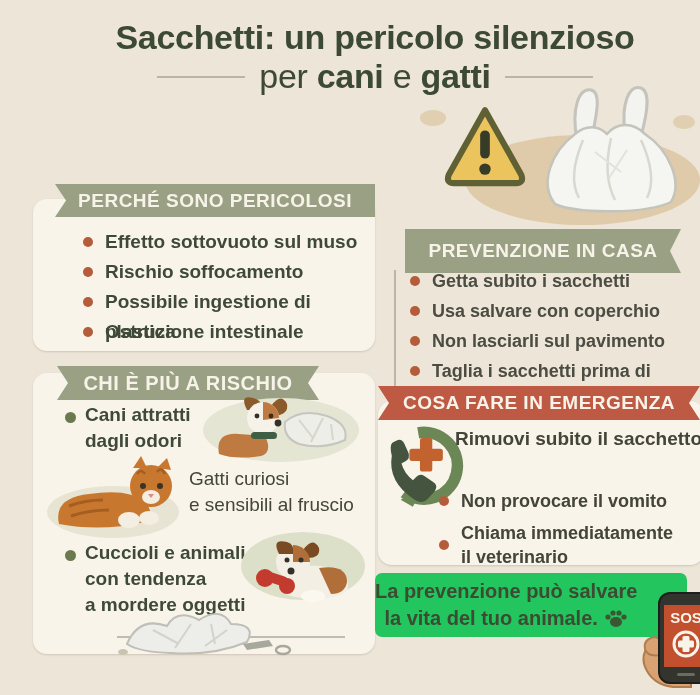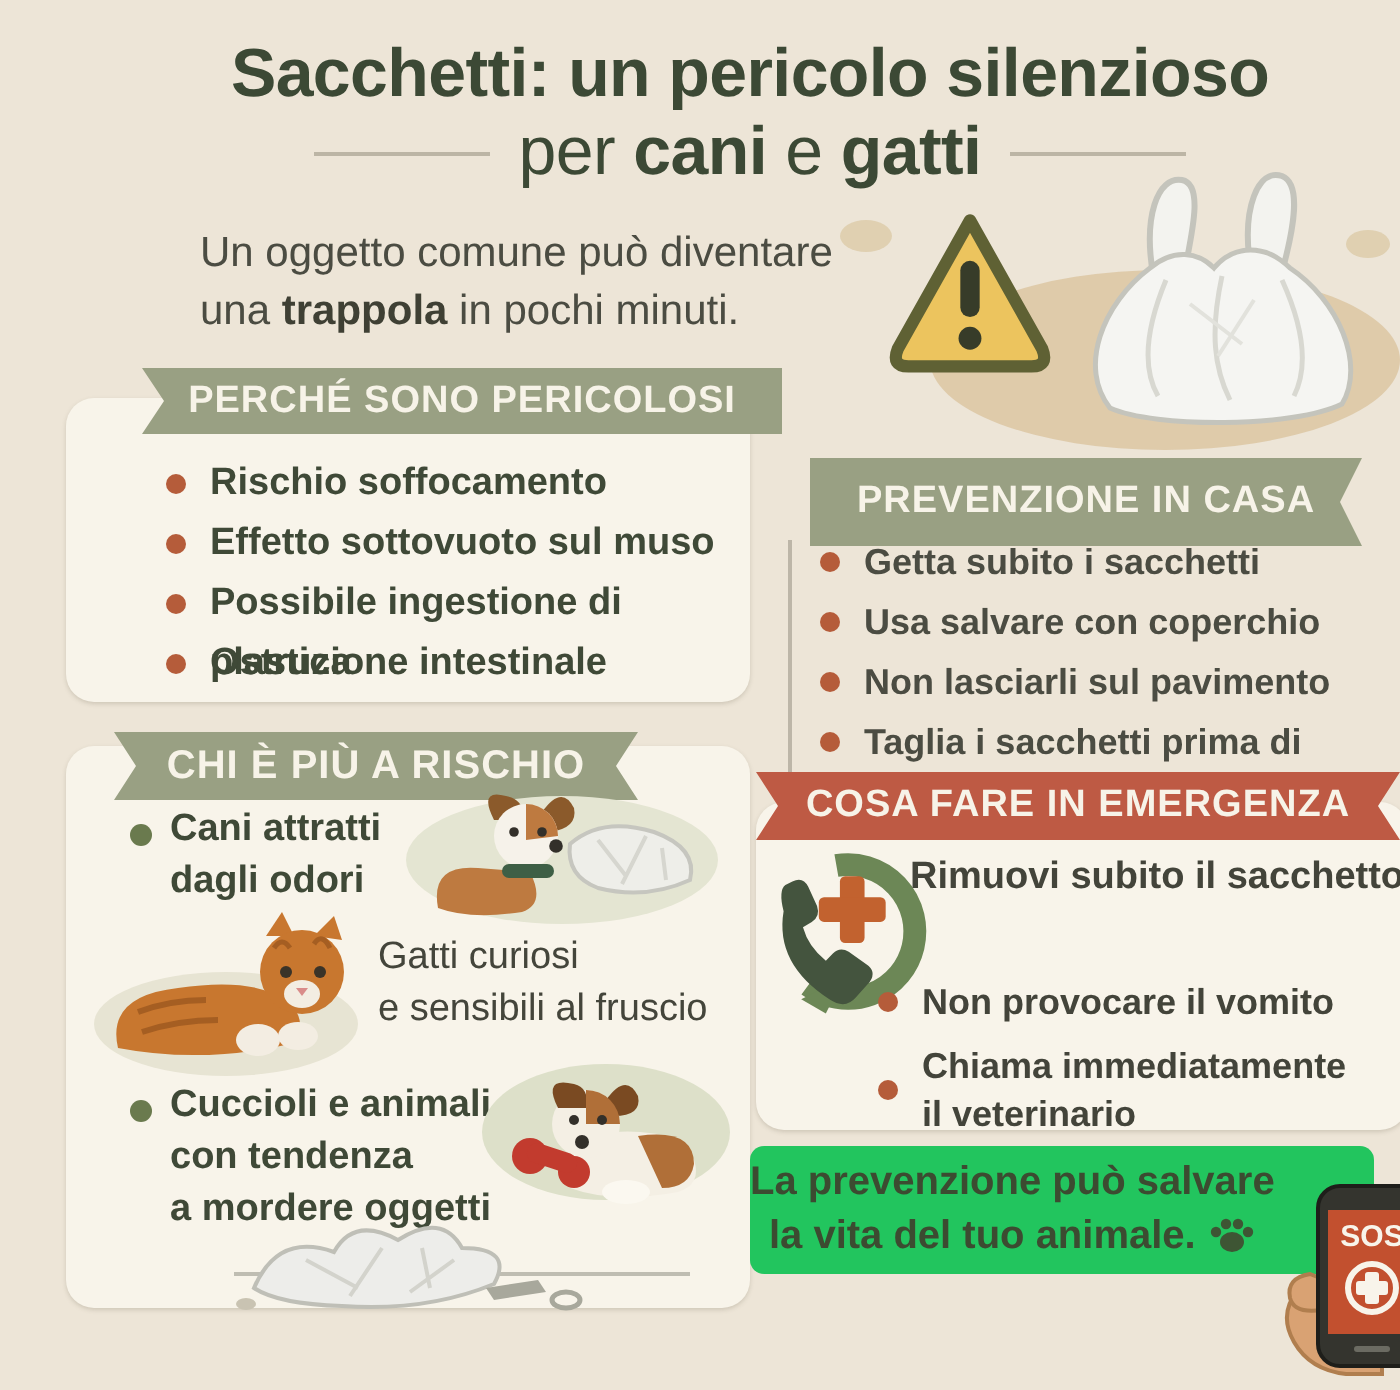--- a/index.html
+++ b/index.html
@@ -39,21 +39,21 @@
   .card-emergency { left:353px; top:401px; width:326px; height:164px; }
 
   
   .banner { position:absolute; display:flex; align-items:center; justify-content:center;
             color:#F7F3E8; font-weight:700; letter-spacing:.5px; font-size:19px; }
   .banner-olive { background:#99A083; }
   .banner-red   { background:#BE5A44; }
   .notch-l  { clip-path:polygon(0 0,100% 0,100% 100%,0 100%,11px 50%); }
   .notch-r  { clip-path:polygon(0 0,100% 0,calc(100% - 11px) 50%,100% 100%,0 100%); }
   .notch-lr { clip-path:polygon(0 0,100% 0,calc(100% - 11px) 50%,100% 100%,0 100%,11px 50%); }
-  .banner-dangers    { left:46px;  top:184px; width:320px; height:33px; }
+  .banner-dangers    { left:30px;  top:184px; width:320px; height:33px; }
   .banner-prevention { left:380px; top:229px; width:276px; height:44px; }
   .banner-risk       { left:32px;  top:366px; width:262px; height:34px; font-size:20px; }
   .banner-emergency  { left:353px; top:386px; width:322px; height:34px; }
 
   
   ul.blist { list-style:none; position:absolute; }
   ul.blist li { position:relative; padding-left:22px; font-weight:600; }
   ul.blist li::before { content:""; position:absolute; left:0; top:50%; transform:translateY(-50%);
             width:10px; height:10px; border-radius:50%; background:#B55C3A; }
   .list-dangers { left:58px; top:227px; width:290px; font-size:19px; color:#3F4937; }
@@ -110,46 +110,42 @@
 
   <div class="title">
     <div><span>Sacchetti:</span><span class="light"> un pericolo silenzioso</span></div>
     <div class="title-row2">
       <span class="h-rule"></span>
       <span><span class="w400">per </span><span>cani</span><span class="w400"> e </span><span>gatti</span></span>
       <span class="h-rule"></span>
     </div>
   </div>
 
-  <div class="intro">
-    <div>Un oggetto comune può diventare</div>
-    <div><span>una </span><b>trappola</b><span> in pochi minuti.</span></div>
-  </div>
 
   <svg class="illo illo-warning" viewBox="0 0 100 100">
     <path d="M50 7 L91 80 Q95 90 85 90 L15 90 Q5 90 9 80 Z" fill="#ECC45E" stroke="#5F6134" stroke-width="7" stroke-linejoin="round"></path>
     <rect x="44.5" y="30" width="11" height="32" rx="5.5" fill="#373C29"></rect>
     <circle cx="50" cy="74" r="6.5" fill="#373C29"></circle>
   </svg>
 
   <svg class="illo illo-bigbag" viewBox="0 0 168 142">
     <path d="M52 60 C46 28 54 8 66 10 C76 12 72 32 68 52" fill="#F3F3EF" stroke="#C4C4BC" stroke-width="3"></path>
     <path d="M100 52 C96 24 104 4 116 8 C126 12 122 34 116 56" fill="#F3F3EF" stroke="#C4C4BC" stroke-width="3"></path>
     <path d="M30 124 C14 104 26 72 50 54 C62 44 74 46 82 54 C92 42 108 42 120 54 C144 70 158 102 146 122 C122 134 52 134 30 124 Z" fill="#F5F5F2" stroke="#C4C4BC" stroke-width="2.5"></path>
     <path d="M58 60 C48 84 46 104 54 118 M86 58 C80 86 82 104 90 120 M116 60 C126 82 130 102 122 118" stroke="#D8D8D1" stroke-width="2.5" fill="none"></path>
     <path d="M70 72 L96 92 M102 70 L84 98" stroke="#E2E2DC" stroke-width="2" fill="none"></path>
   </svg>
 
   <div class="card card-dangers"></div>
   <div class="banner banner-olive notch-l banner-dangers">
     <span>PERCHÉ SONO PERICOLOSI</span>
   </div>
   <ul class="blist list-dangers">
+    <li>Effetto sottovuoto sul muso</li>
     <li>Rischio soffocamento</li>
-    <li>Effetto sottovuoto sul muso</li>
     <li>Possibile ingestione di plastica</li>
     <li>Ostruzione intestinale</li>
   </ul>
 
   <div class="banner banner-olive notch-r banner-prevention">
     <span>PREVENZIONE IN CASA</span>
   </div>
   <div class="v-rule"></div>
   <ul class="blist list-prevention">
     <li>Getta subito i sacchetti</li>

